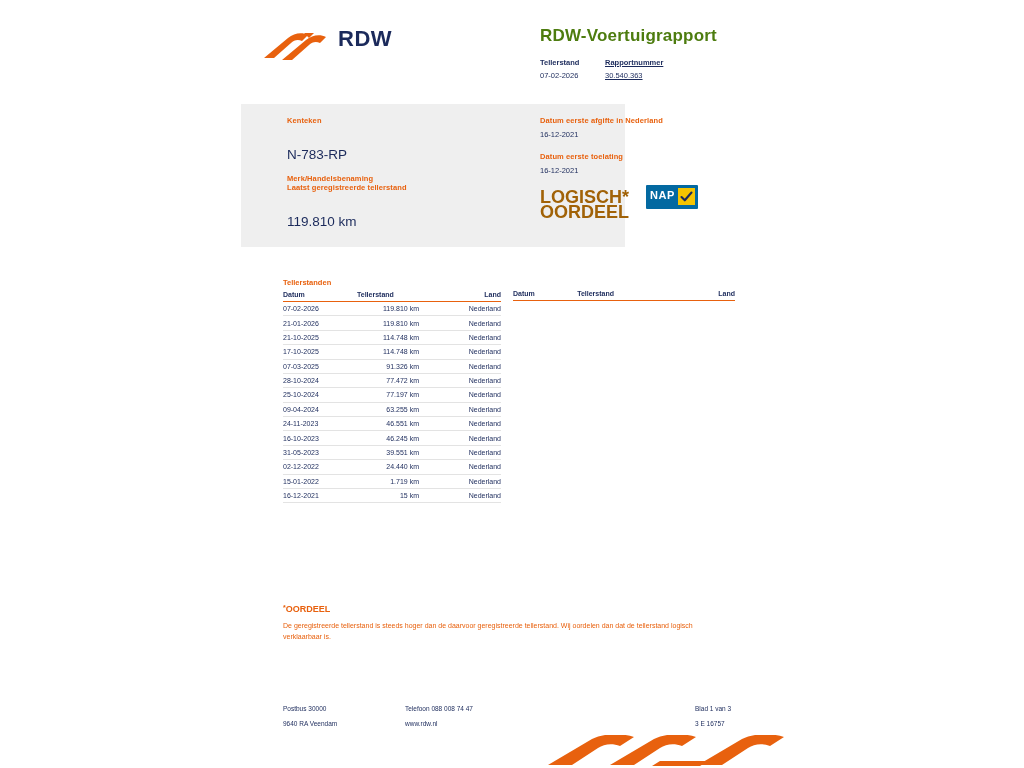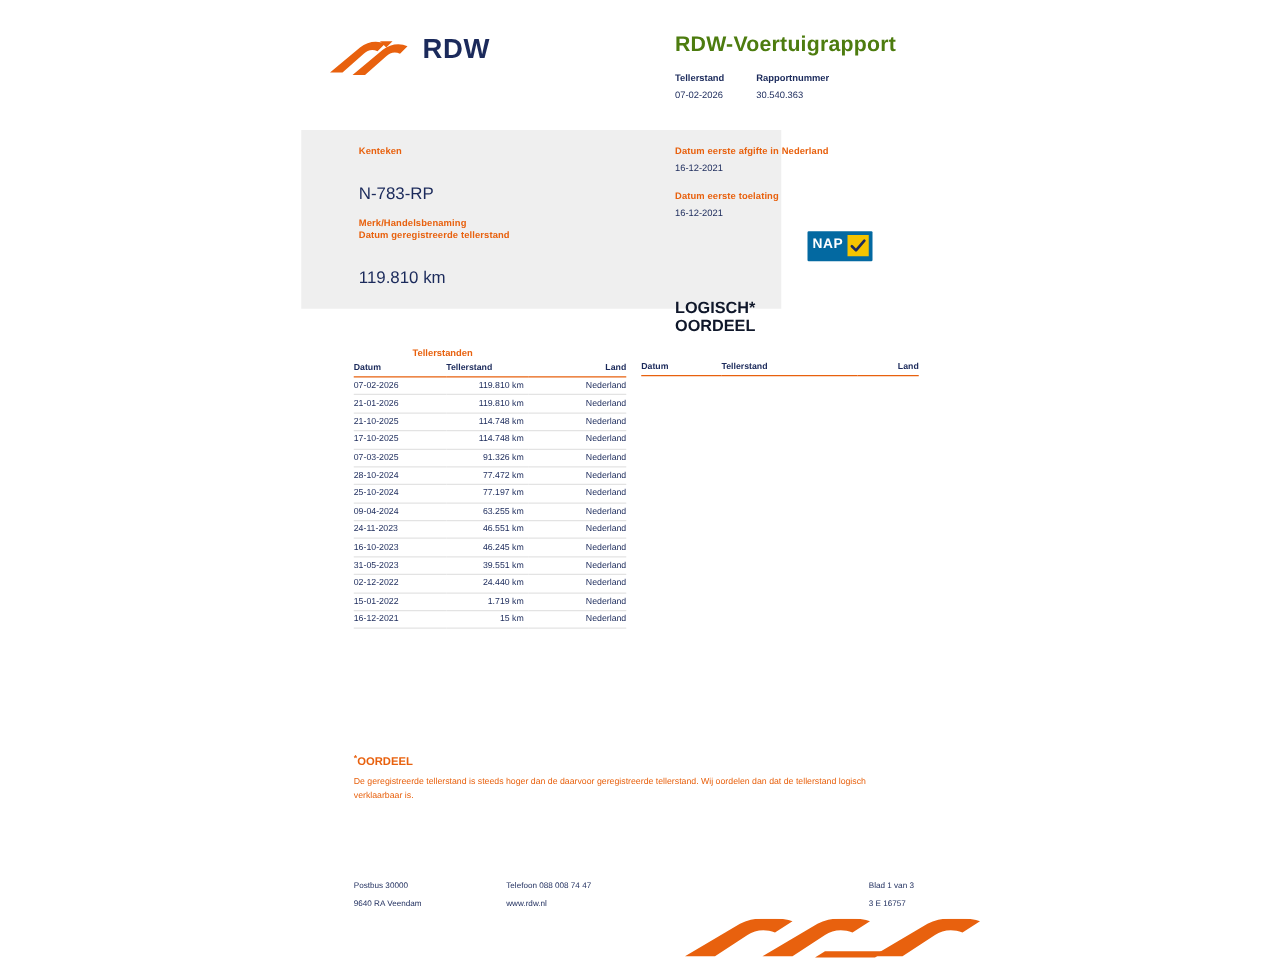--- a/index.html
+++ b/index.html
@@ -62,21 +62,21 @@
     left: 540px;
     top: 58px;
     width: 300px;
     font-size: 7.5px;
   }
   .meta-col {
     position: absolute;
     top: 0;
   }
   .meta-col.c1 { left: 0px; }
-  .meta-col.c2 { left: 65px; }
+  .meta-col.c2 { left: 65px; text-decoration: underline; }
   .meta-label {
     font-weight: bold;
     color: #1b2a5b;
     font-size: 7.5px;
     white-space: nowrap;
   }
   .meta-value {
     margin-top: 4px;
     font-size: 7.5px;
     color: #1b2a5b;
@@ -120,25 +120,24 @@
   .val-sm {
     font-size: 7.5px;
     color: #1b2a5b;
     margin-top: 5px;
     margin-bottom: 13px;
   }
   .verdict {
     position: absolute;
     left: 299px;
     top: 86px;
-    font-size: 13px;
-    font-weight: bold;
-    color: #0f172a;
+    font-size: 18px;
+    font-weight: bold;
+    color: #a16207;
     line-height: 15px;
-    margin-top: 48px;
   }
   .nap-badge {
     position: absolute;
     left: 405px;
     top: 81px;
     width: 52px;
     height: 24px;
     background: #0369a1;
     border-radius: 1px;
   }
@@ -166,21 +165,20 @@
     position: absolute;
     left: 283px;
     top: 278px;
     width: 455px;
   }
   .table-title {
     font-size: 7.5px;
     font-weight: bold;
     color: #e8610e;
     margin-bottom: 4px;
-    margin-left: 47px;
   }
   table.odo {
     border-collapse: collapse;
     font-size: 7px;
     color: #1b2a5b;
   }
   table.odo.left { width: 218px; }
   table.odo.right {
     width: 222px;
     position: absolute;
@@ -286,21 +284,21 @@
       <div class="meta-label">Rapportnummer</div>
       <div class="meta-value">30.540.363</div>
     </div>
   </div>
 
   <div class="panel">
     <div class="panel-left">
       <div class="lbl">Kenteken</div>
       <div class="val-lg">N-783-RP</div>
       <div class="lbl">Merk/Handelsbenaming</div>
-      <div class="lbl">Datum geregistreerde tellerstand</div>
+      <div class="lbl">Laatst geregistreerde tellerstand</div>
       <div class="val-lg">119.810 km</div>
     </div>
 
     <div class="panel-right">
       <div class="lbl">Datum eerste afgifte in Nederland</div>
       <div class="val-sm">16-12-2021</div>
       <div class="lbl">Datum eerste toelating</div>
       <div class="val-sm">16-12-2021</div>
     </div>
 

